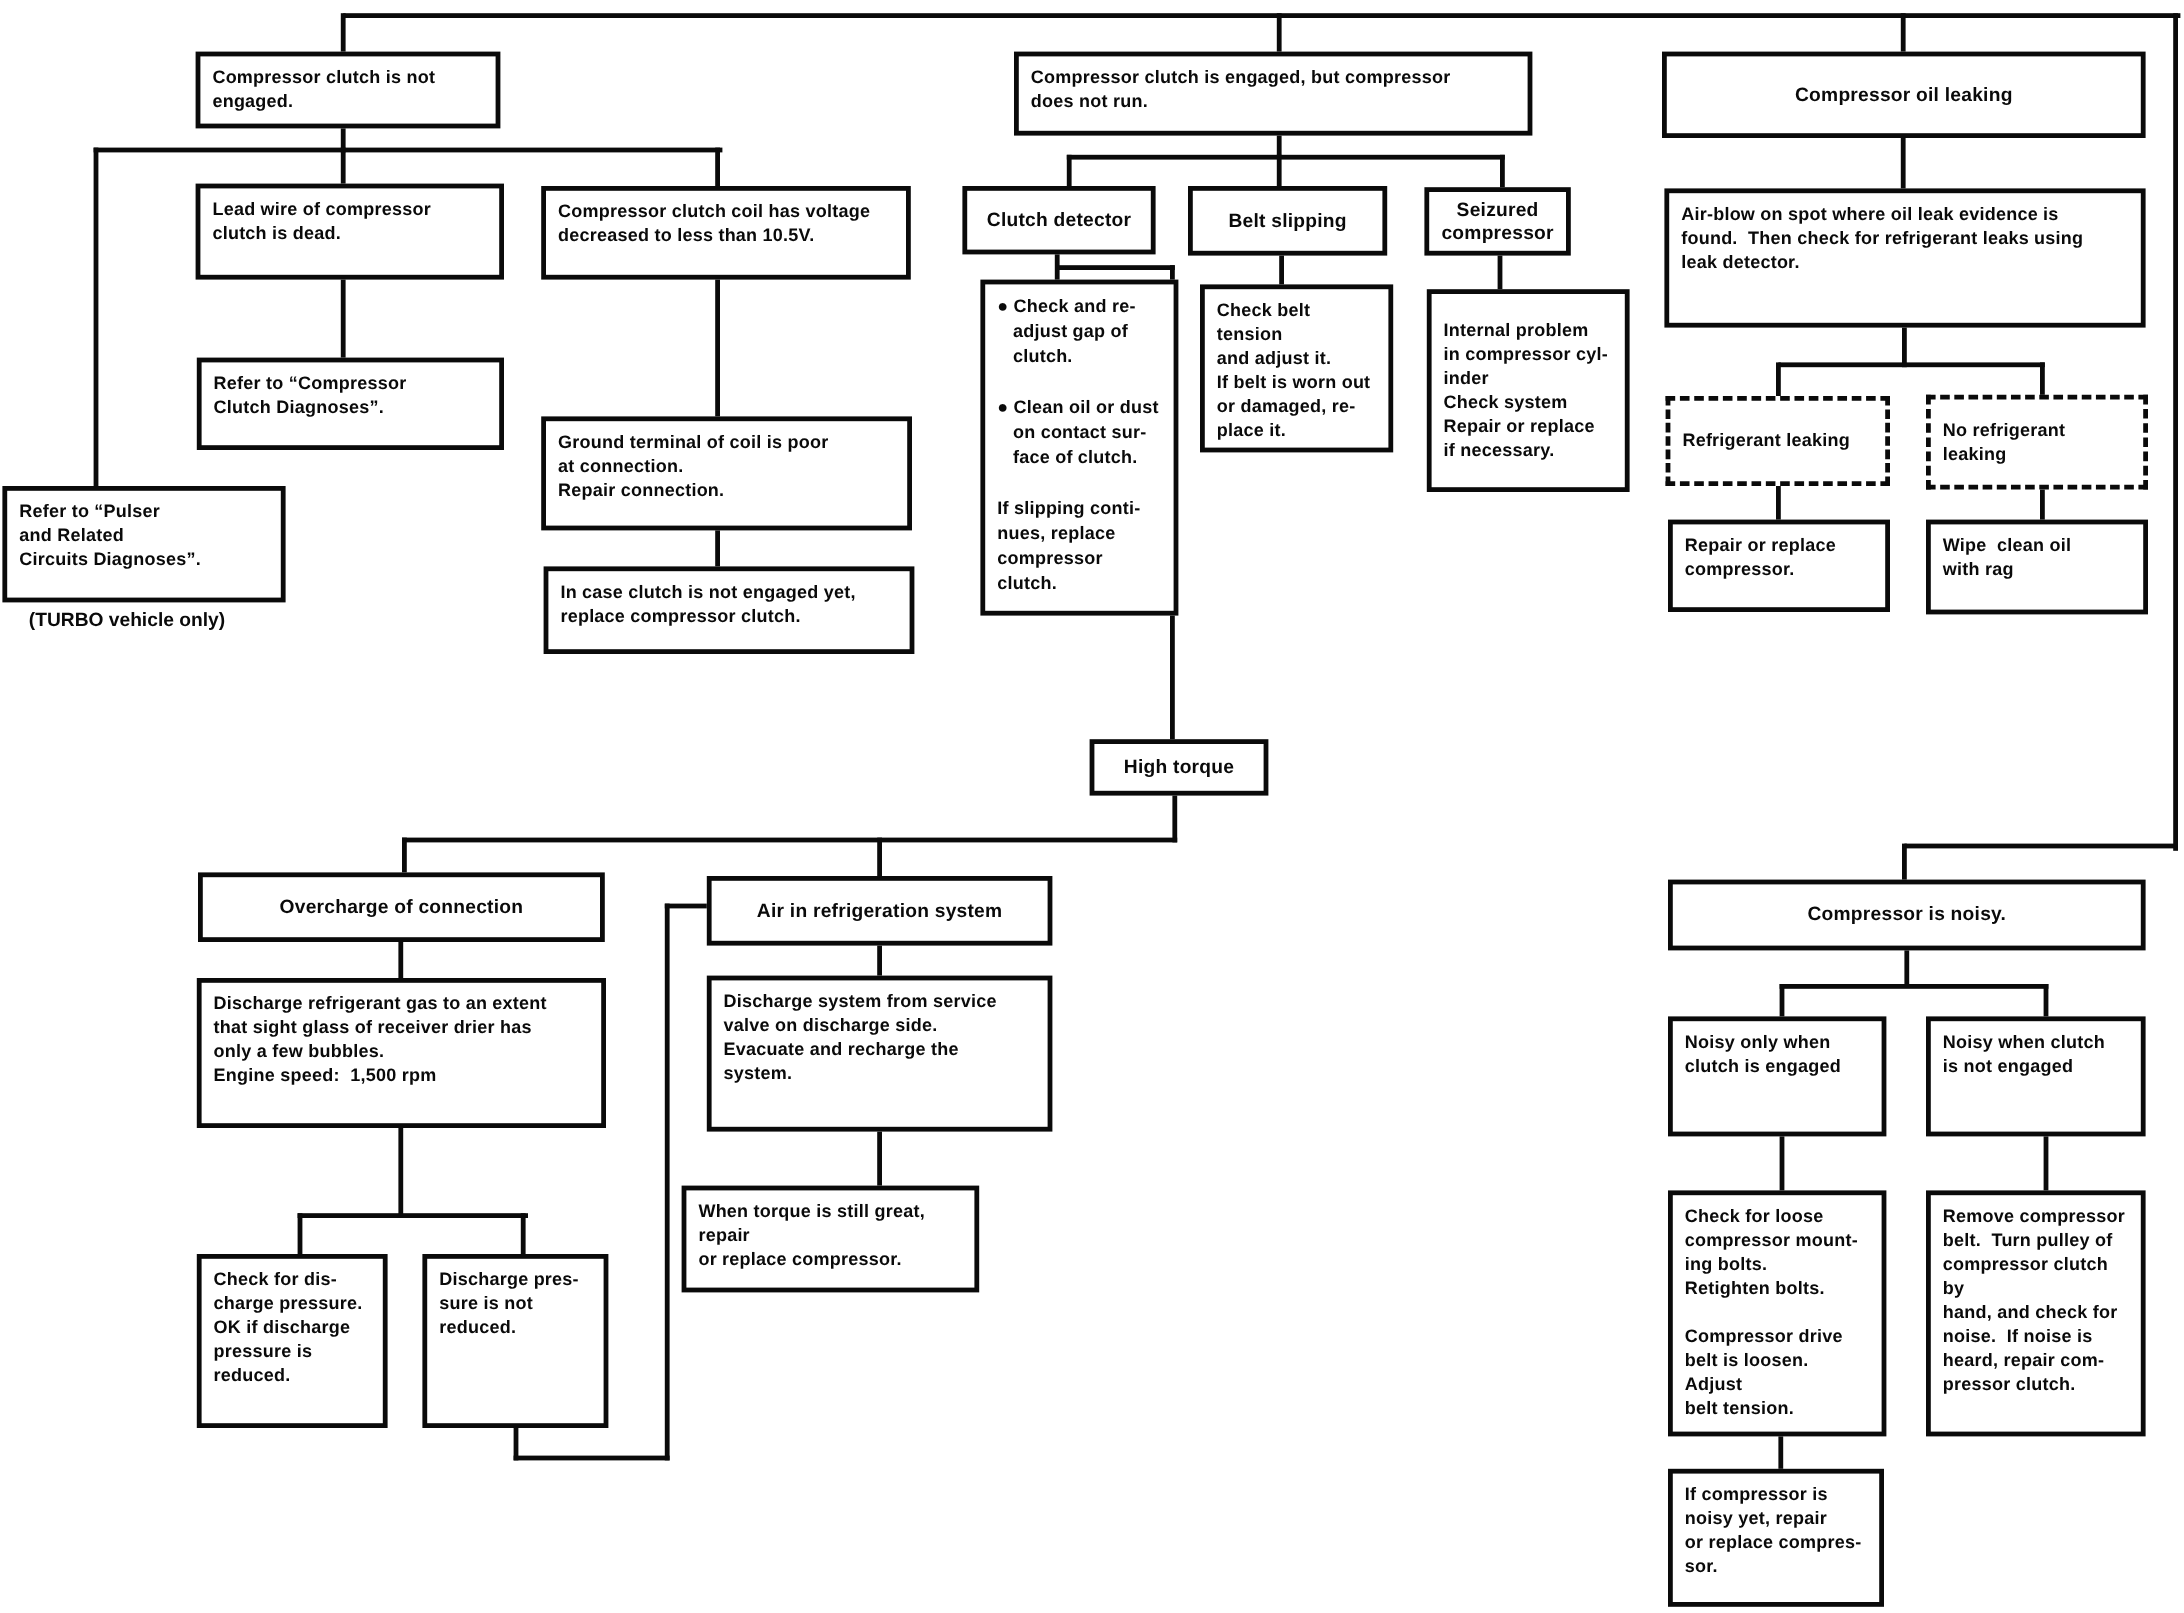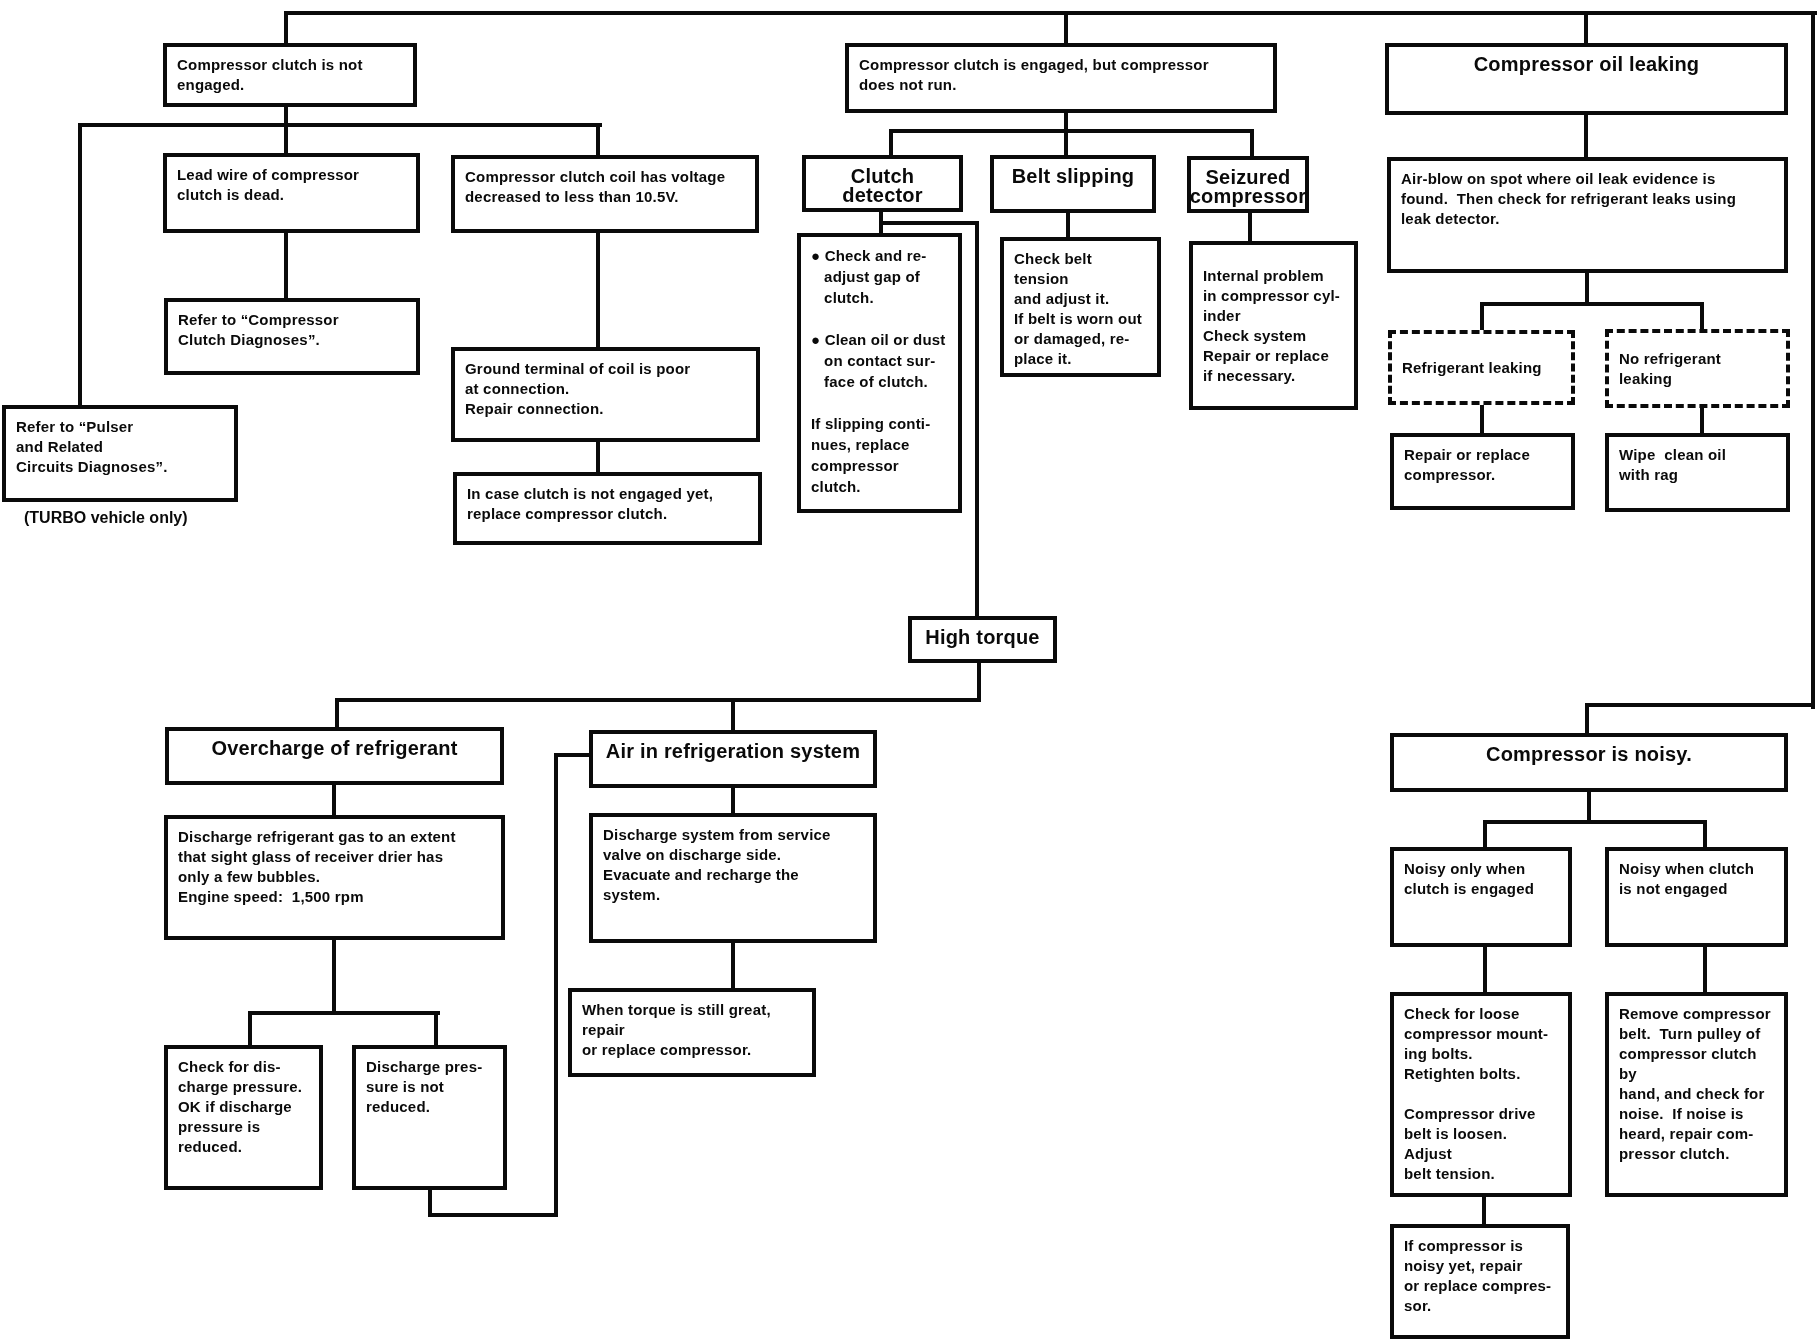--- a/index.html
+++ b/index.html
@@ -17,30 +17,30 @@
     background:#ffffff;
     box-sizing:border-box;
     font-weight:700;
     font-size:15px;
     line-height:20px;
     padding:8px 10px;
     letter-spacing:0.2px;
   }
   .node span{white-space:pre-line;display:block;}
   .hdr{
-    display:flex;justify-content:center;
-    text-align:center;font-size:20px;line-height:19px;
+    display:flex;align-items:center;justify-content:center;
+    text-align:center;font-size:16px;line-height:19px;
   }
   .vmid{display:flex;align-items:center;}
   .dashed{border-style:dashed;}
   .freelabel{
     position:absolute;font-weight:700;font-size:16px;line-height:20px;
     white-space:pre-line;
   }
-  .tall{line-height:21px;}
+  .tall{line-height:21px;margin-left:20px;}
 </style>
 </head>
 <body>
 
 <div id="canvas">
 
   <div class="ln" style="left:286px;top:11px;width:1531px;height:4px"></div>
   <div class="ln" style="left:284px;top:11px;width:4px;height:34px"></div>
   <div class="ln" style="left:1064px;top:11px;width:4px;height:34px"></div>
   <div class="ln" style="left:1584px;top:11px;width:4px;height:34px"></div>
@@ -217,21 +217,21 @@
     <span>Repair or replace
 compressor.</span>
     </div>
 
   <div class="node" style="left:1605px;top:433px;width:185px;height:79px">
     <span>Wipe&nbsp;&nbsp;clean oil
 with rag</span>
     </div>
 
   <div class="node hdr" style="left:165px;top:727px;width:339px;height:58px">
-    <span>Overcharge of refrigerant</span>
+    <span>Overcharge of connection</span>
     </div>
 
   <div class="node" style="left:164px;top:815px;width:341px;height:125px">
     <span>Discharge refrigerant gas to an extent
 that sight glass of receiver drier has
 only a few bubbles.
 Engine speed:&nbsp;&nbsp;1,500 rpm</span>
     </div>
 
   <div class="node" style="left:164px;top:1045px;width:159px;height:145px">

